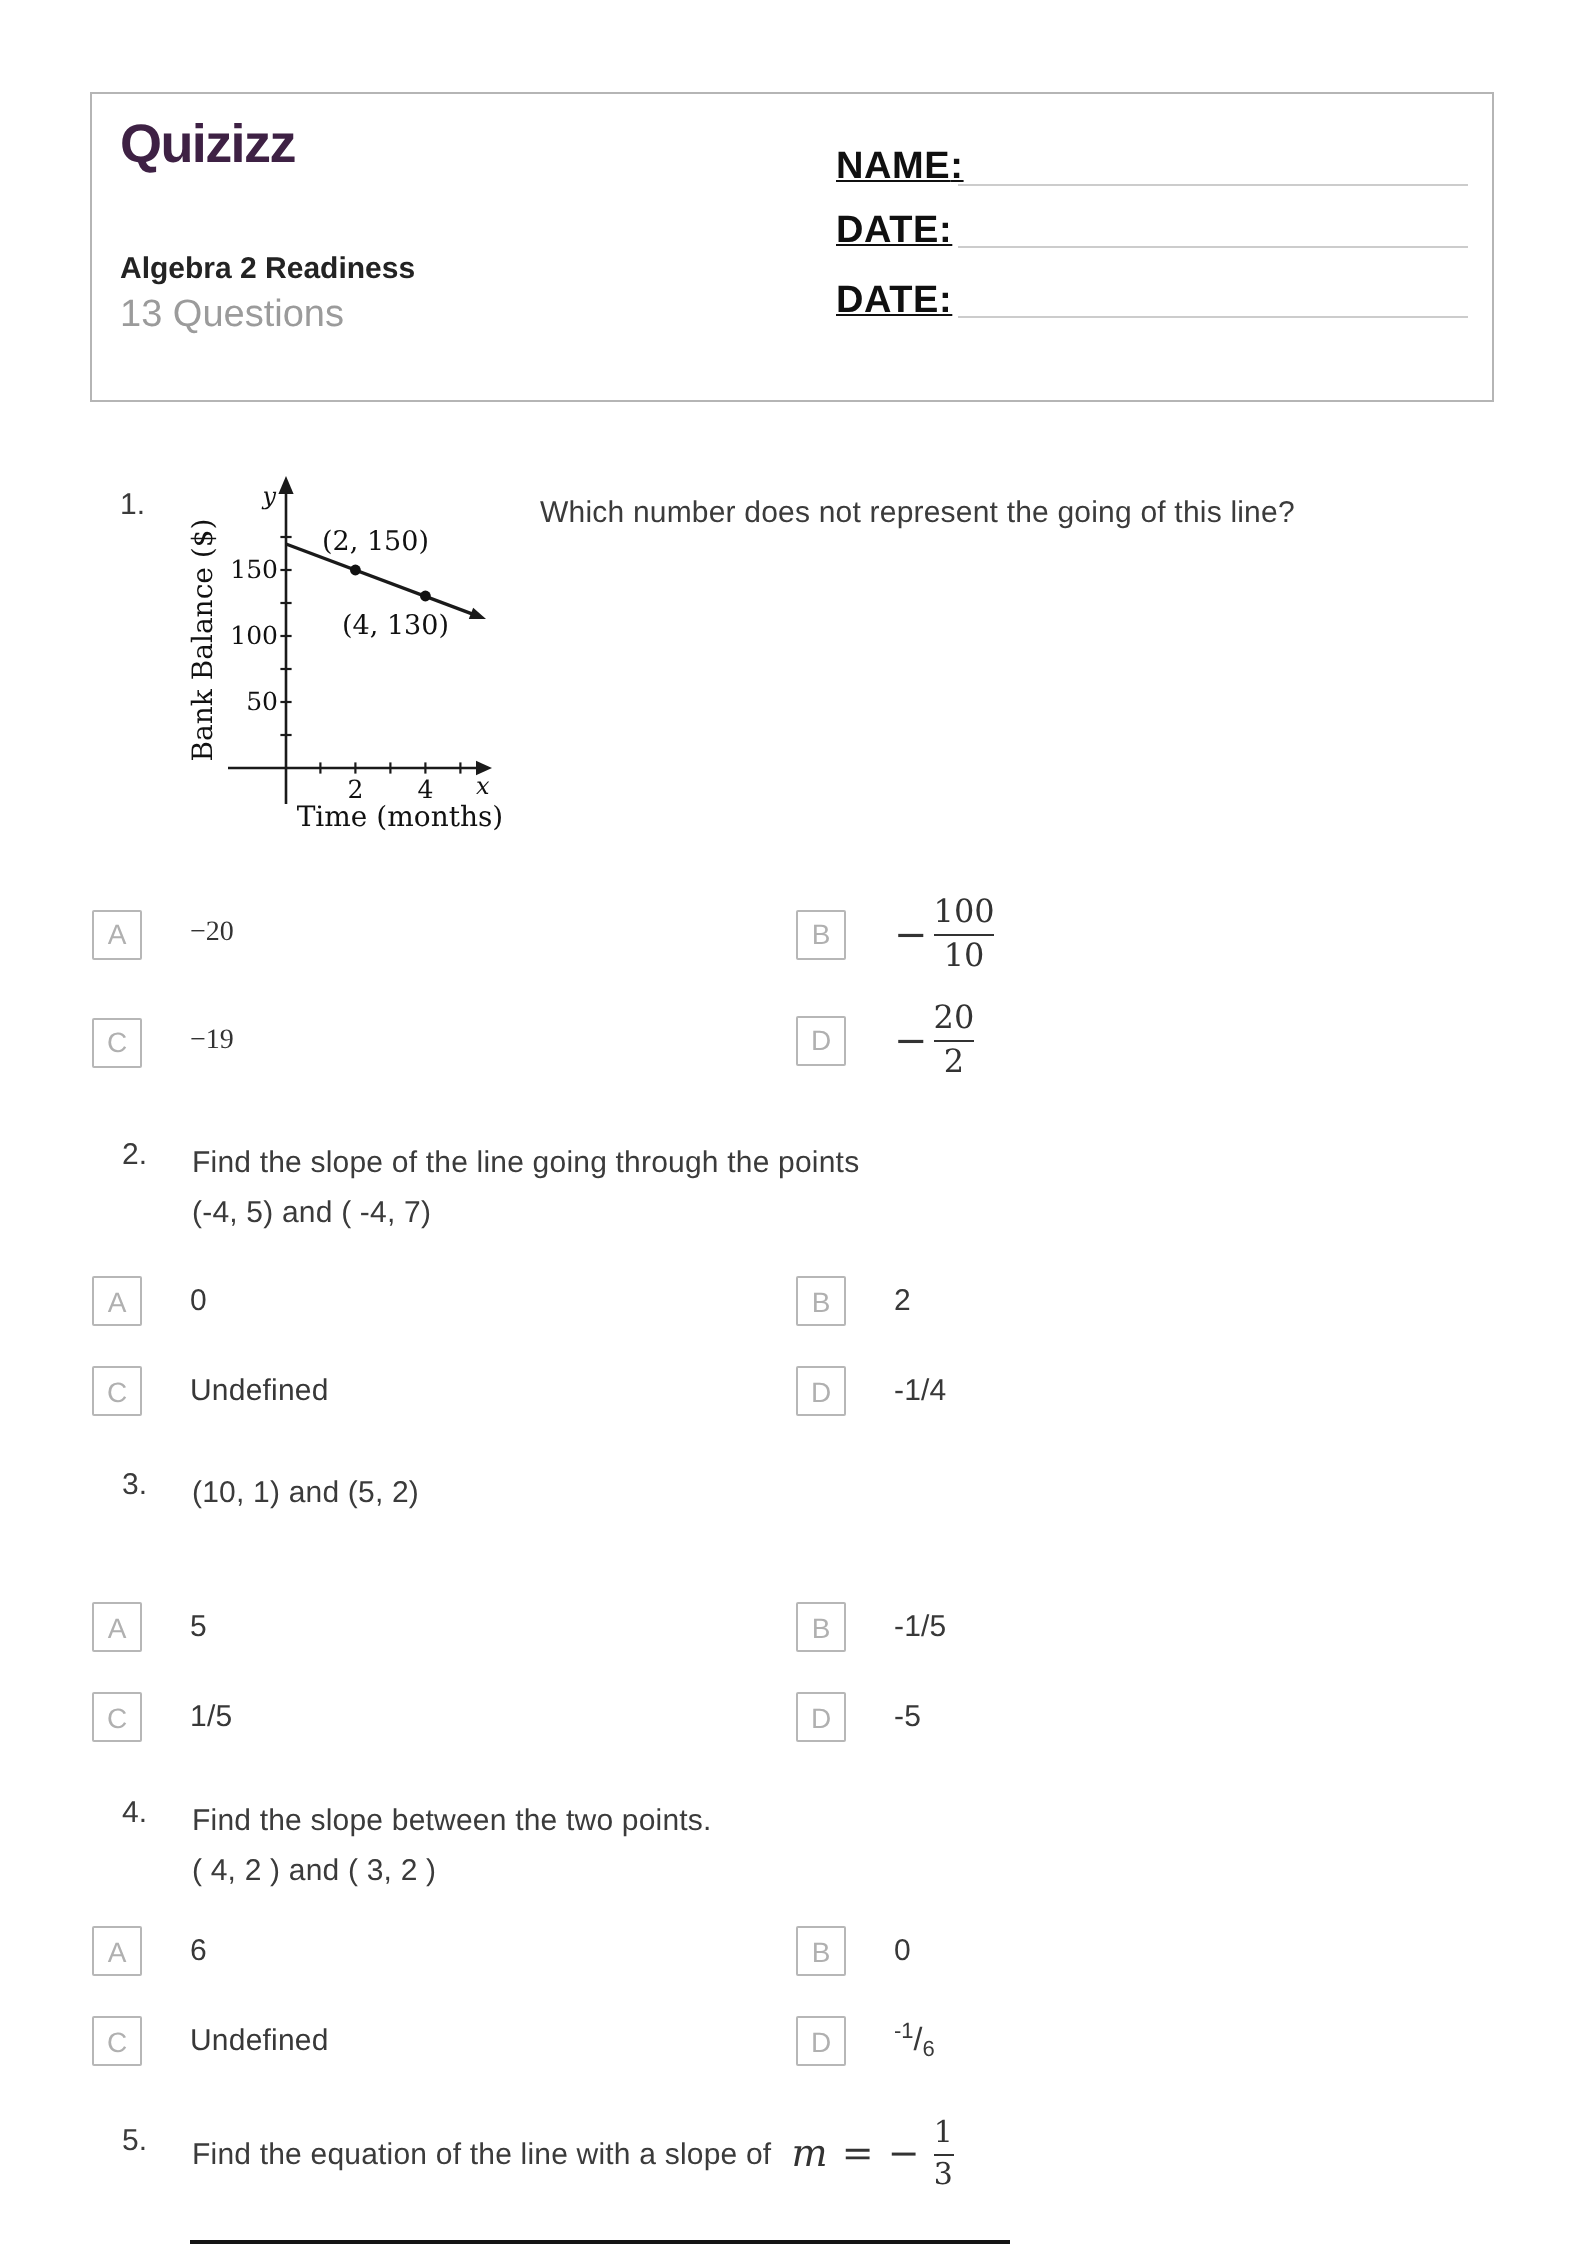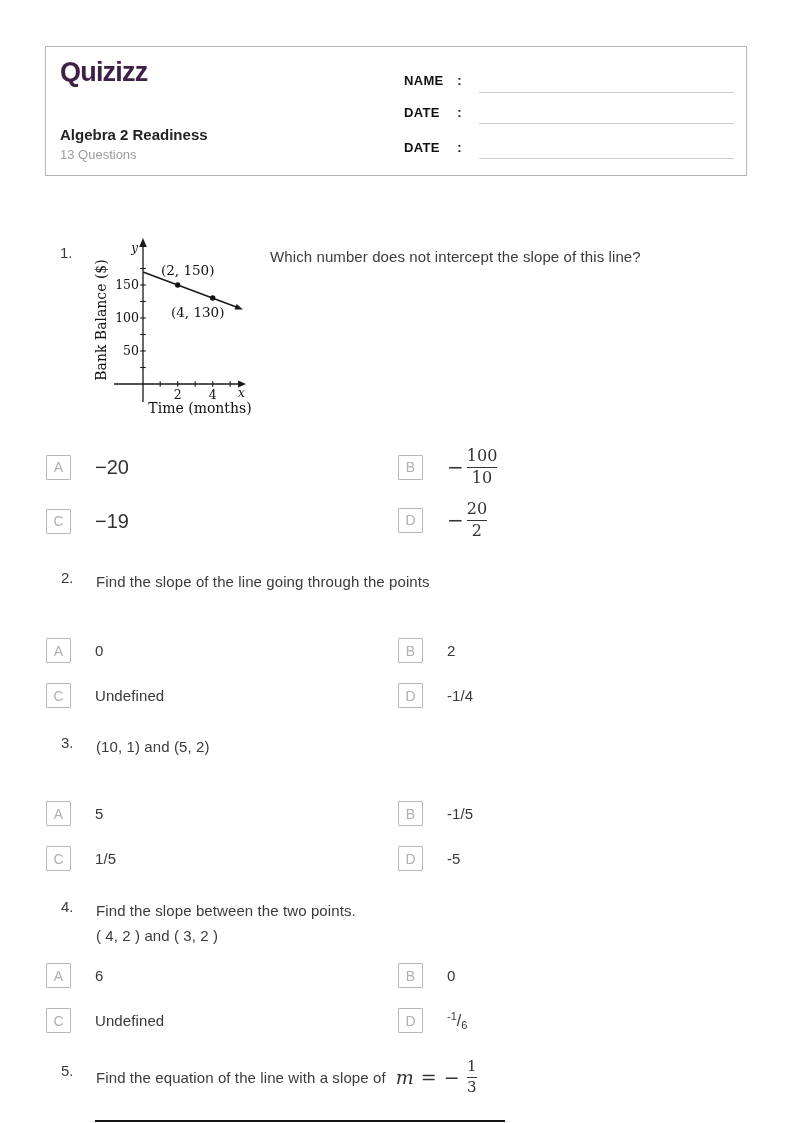--- a/index.html
+++ b/index.html
@@ -3,40 +3,40 @@
 <meta charset="utf-8">
 <style>
   * { margin:0; padding:0; box-sizing:border-box; }
   html,body { background:#fff; }
   .page {
     position:relative; width:794px; height:1123px; background:#ffffff;
     font-family:"Liberation Sans", sans-serif; color:#3b3b3b; overflow:hidden;
   }
 
   
-  .header-box { position:absolute; left:45px; top:46px; width:702px; height:130px;
+  .header-box { position:absolute; left:45px; top:46px; width:702px; height:155px;
                 border:1px solid #b5b5b5; background:#fff; }
   .logo { position:absolute; left:14px; top:10px; font-size:27px; font-weight:800;
           color:#3e2144; letter-spacing:-0.8px; }
   .quiz-title { position:absolute; left:14px; top:79px; font-size:15px; font-weight:700; color:#232323; }
-  .quiz-count { position:absolute; left:14px; top:100px; font-size:13px; color:#9b9b9b; }
-  .field-label { position:absolute; left:358px; width:58px; display:flex; justify-content:space-between;
-                 font-size:13px; font-weight:600; color:#101010; letter-spacing:0.3px; }
+  .quiz-count { position:absolute; left:14px; top:100px; font-size:19px; color:#9b9b9b; }
+  .field-label { position:absolute; left:372px; width:58px; display:flex; justify-content:space-between;
+                 font-size:19px; font-weight:600; color:#101010; letter-spacing:0.3px;text-decoration:underline; }
   .field-line { position:absolute; left:433px; width:255px; height:1px; background:#cccccc; }
 
   
   .q-num  { position:absolute; font-size:15px; color:#3b3b3b; }
   .q-text { position:absolute; font-size:15px; color:#3b3b3b; line-height:25px; letter-spacing:0.1px; }
 
   .opt { position:absolute; display:flex; align-items:center; gap:24px; }
   .opt-letter { width:25px; height:25px; border:1px solid #b7b7b7; color:#b0b0b0;
                 font-size:14px; display:flex; align-items:center; justify-content:center;
                 background:#fff; flex:0 0 auto; border-radius:1px; }
   .opt-val   { font-size:15px; color:#383838; letter-spacing:0.1px; }
-  .opt-serif { font-size:20px; color:#333; font-family:Liberation Sans, sans-serif; }
+  .opt-serif { font-size:14px; color:#333; font-family:Liberation Serif, serif; }
 
   .fracx { display:inline-flex; align-items:center; font-family:"DejaVu Serif", serif; color:#333; }
   .fracx .sign { font-size:20px; margin-right:3px; }
   .stack { display:inline-flex; flex-direction:column; text-align:center;
            font-size:16px; line-height:1.3; font-family:"DejaVu Serif", serif; color:#333; }
   .stack .den { border-top:1.4px solid #333;text-align:center; }
 
   .supsub { font-size:16px; color:#383838;text-align:center; }
   .supsub .sup { font-size:11px; vertical-align:6px; }
   .supsub .sub { font-size:11px; vertical-align:-3px; }
@@ -79,21 +79,21 @@
     <div class="field-line" style="top:76px"></div>
 
     <div class="field-label" style="top:93px">
       <span>DATE</span>
         <span>:</span>
     </div>
     <div class="field-line" style="top:111px"></div>
   </div>
 
   <div class="q-num" style="left:60px; top:244px">1.</div>
-  <div class="q-text" style="left:270px; top:244px">Which number does not intercept the slope of this line?</div>
+  <div class="q-text" style="left:270px; top:244px">Which number does not represent the going of this line?</div>
 
   <div class="graph-wrap">
     <svg width="172" height="195" viewBox="0 0 172 195">
 
       <line x1="57" y1="8" x2="57" y2="166" stroke="#1a1a1a" stroke-width="1.3"></line>
       <polygon points="57,2 53.2,11 60.8,11" fill="#1a1a1a"></polygon>
       <line x1="28" y1="148" x2="154" y2="148" stroke="#1a1a1a" stroke-width="1.3"></line>
       <polygon points="160,148 152,144.4 152,151.6" fill="#1a1a1a"></polygon>
 
       <line x1="74.2" y1="145.2" x2="74.2" y2="150.8" stroke="#1a1a1a" stroke-width="1.1"></line>
@@ -157,20 +157,21 @@
       <span class="stack">
         <span class="num">20</span>
         <span class="den">2</span>
       </span>
     </div>
   </div>
 
   <div class="q-num" style="left:61px; top:569px">2.</div>
   <div class="q-text" style="left:96px; top:569px">
     <div>Find the slope of the line going through the points</div>
+    <div>(-4, 5) and ( -4, 7)</div>
   </div>
   <div class="opt" style="left:46px; top:638px; height:25px">
     <div class="opt-letter">A</div>
     <div class="opt-val">0</div>
   </div>
   <div class="opt" style="left:398px; top:638px; height:25px">
     <div class="opt-letter">B</div>
     <div class="opt-val">2</div>
   </div>
   <div class="opt" style="left:46px; top:683px; height:25px">

